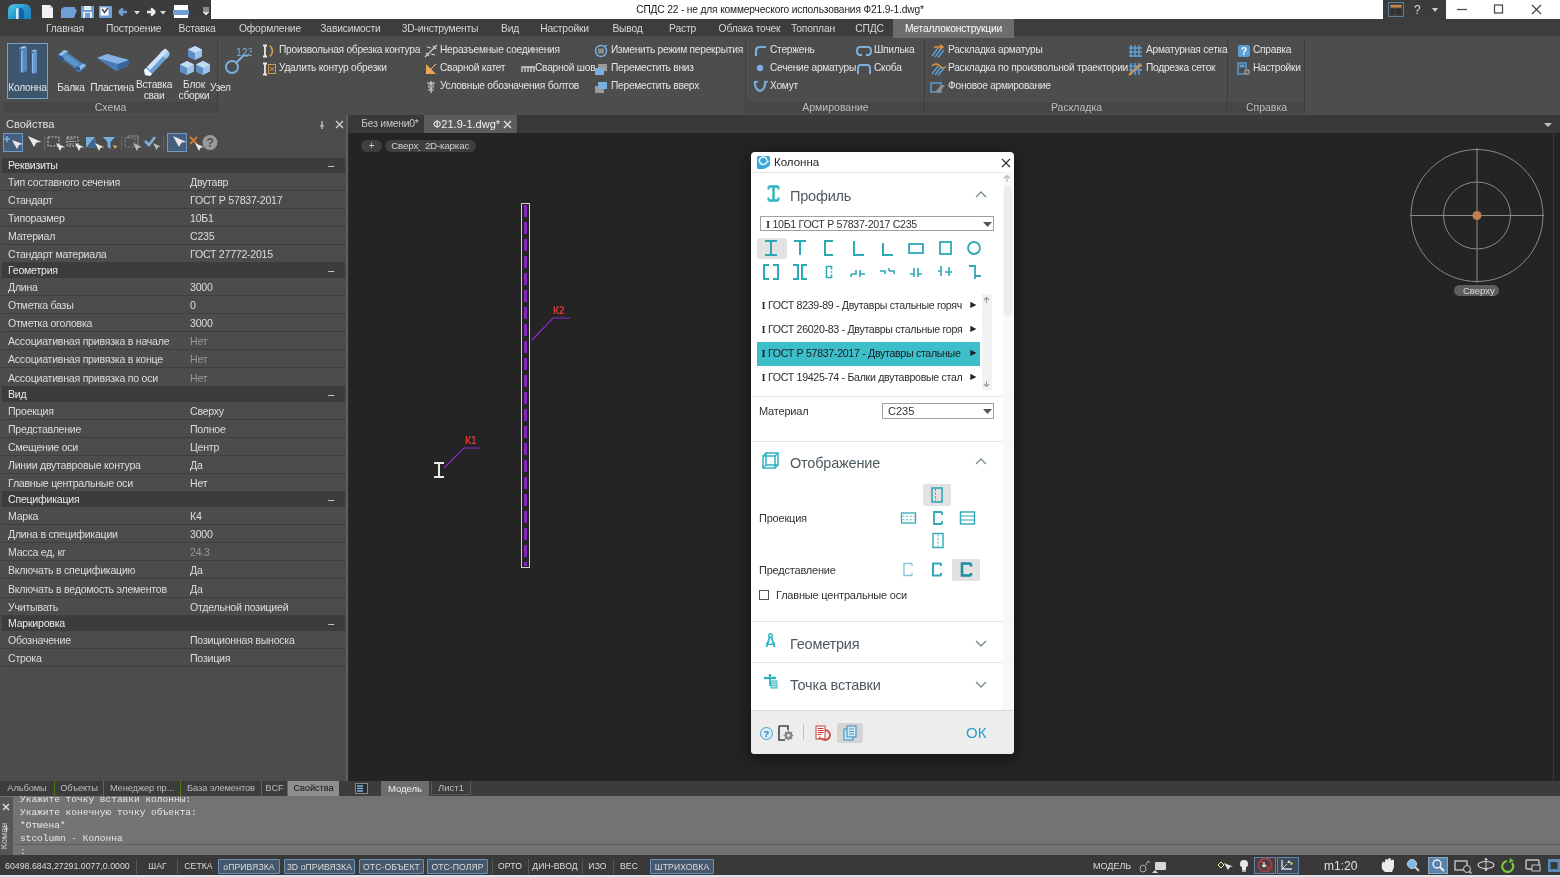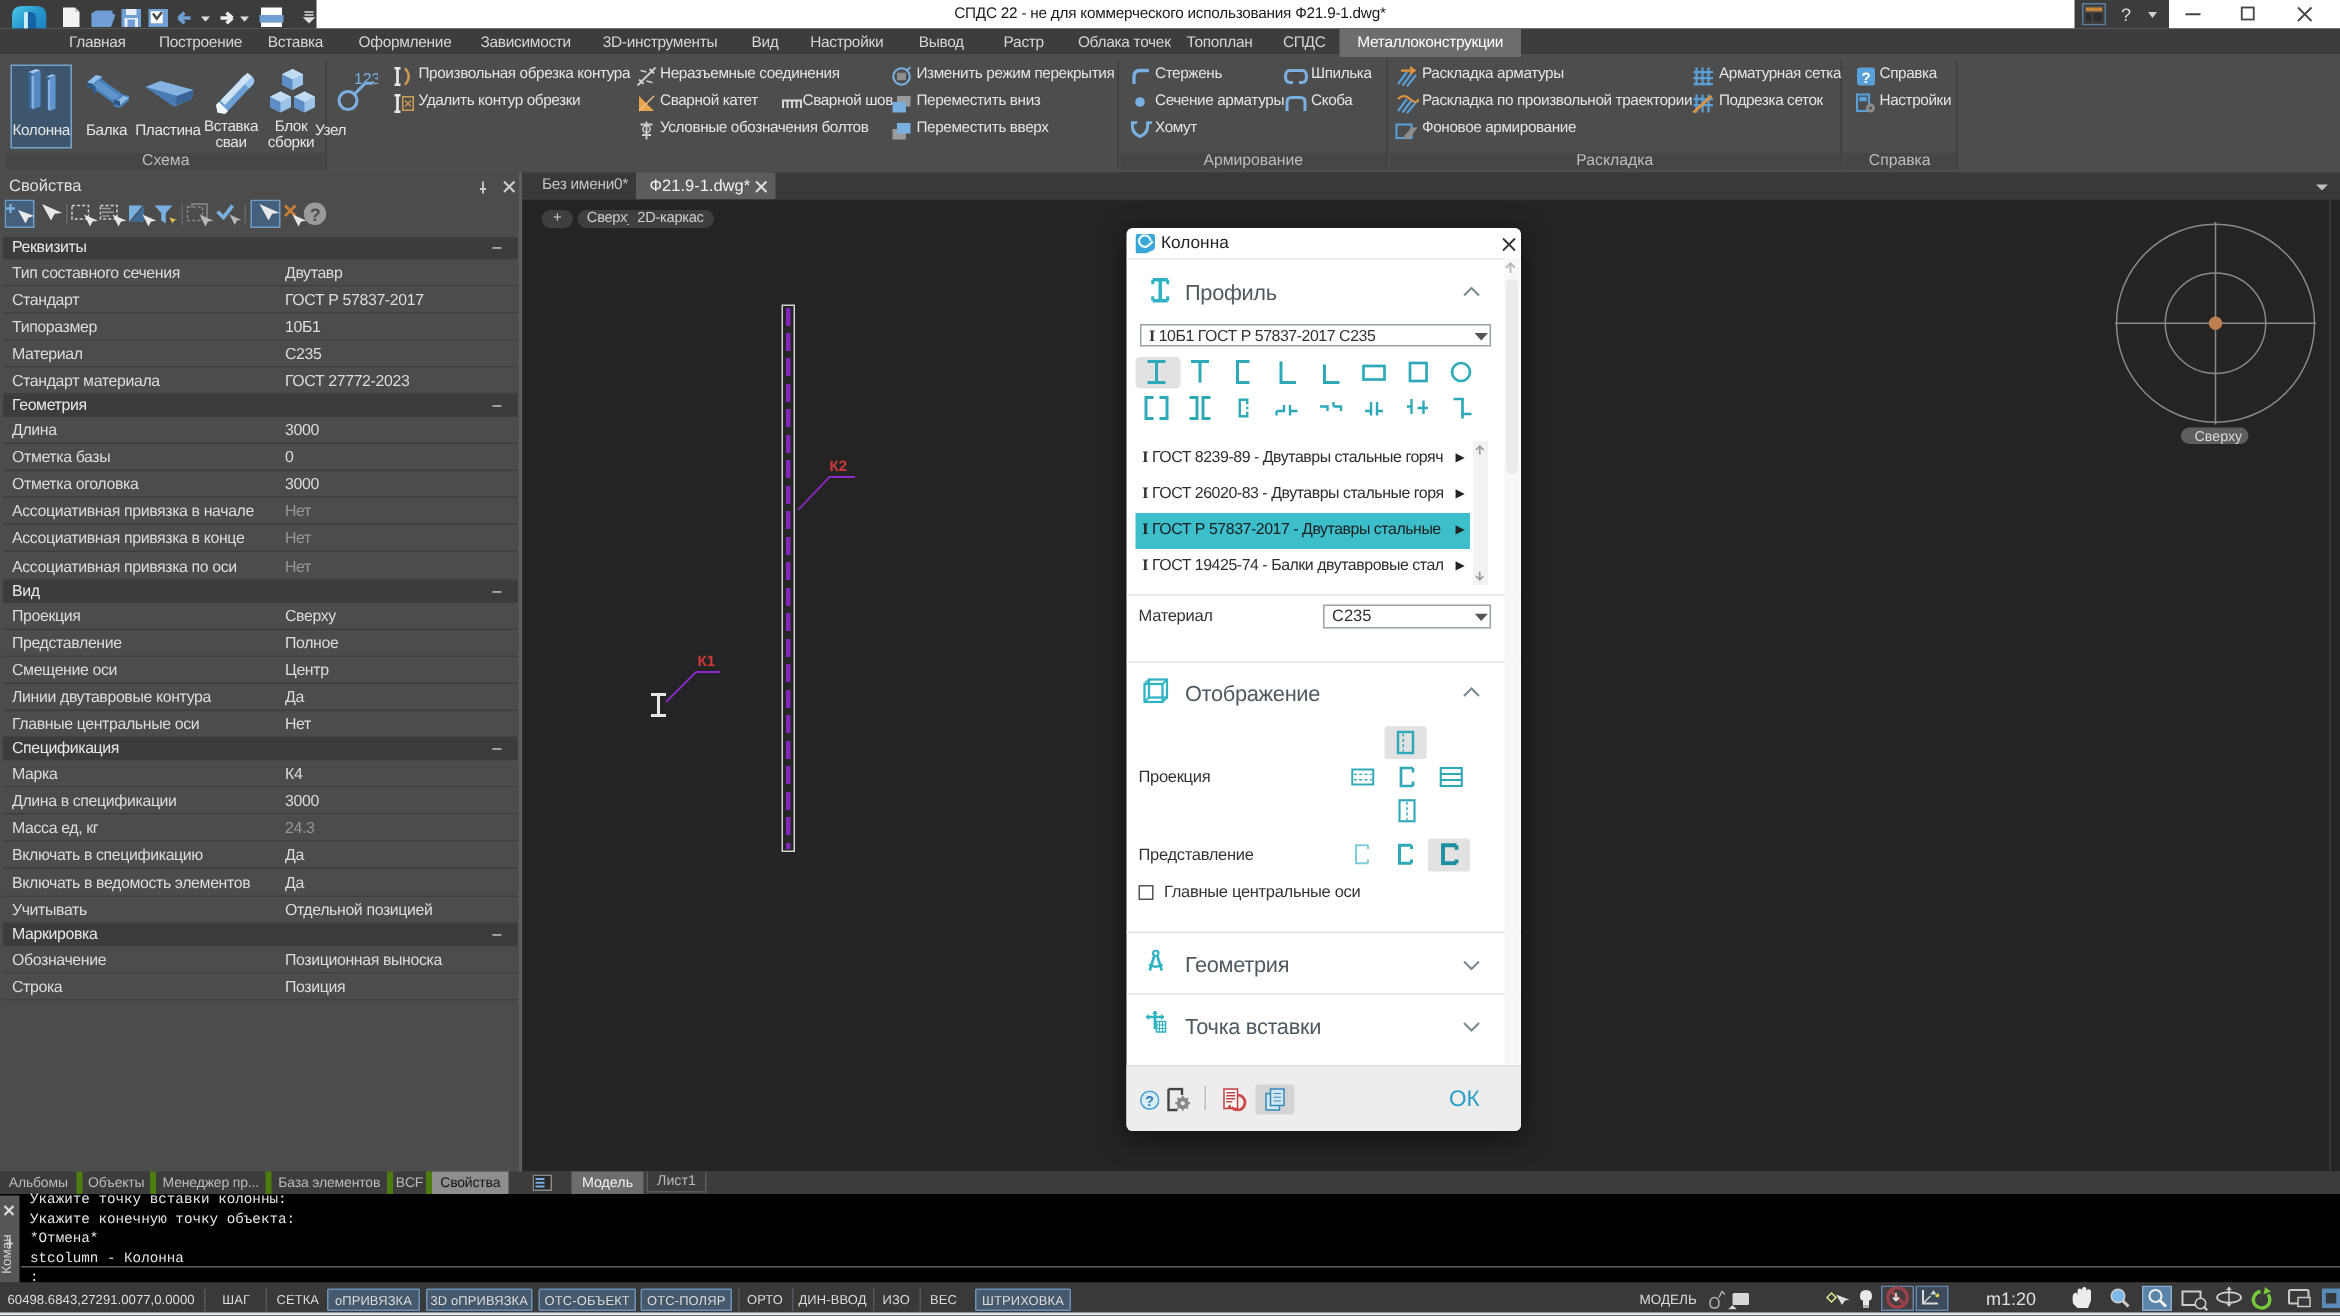--- a/index.html
+++ b/index.html
@@ -33,21 +33,21 @@
 
 #canvas{left:348px;top:133px;width:1212px;height:648px;background:#242424;border-left:1px solid #2a2a2a;}
 .pill{position:absolute;background:#3f3f3f;border-radius:8px;color:#cfcfcf;font-size:9.8px;letter-spacing:-0.2px;text-align:center;}
 
 #dialog{left:751px;top:152px;width:263px;height:602px;background:#fff;border-radius:4px;
 box-shadow:0 4px 18px rgba(0,0,0,0.55);}
 .dlg-sec{position:absolute;font-size:14.5px;letter-spacing:-0.2px;color:#4f5a60;}
 
 #paneltabs{left:0;top:781px;width:348px;height:15px;background:#3c3c3c;}
 #modeltabs{left:348px;top:781px;width:1212px;height:15px;background:#3c3c3c;}
-#cmdline{left:0;top:796px;width:1560px;height:59px;background:#000000;}
+#cmdline{left:0;top:796px;width:1560px;height:59px;background:#737373;}
 #statusbar{left:0;top:855px;width:1560px;height:20px;background:#393939;}
 .sbtn{position:absolute;top:4px;height:15px;line-height:15px;font-size:8.6px;letter-spacing:0.1px;color:#dcdcdc;text-align:center;white-space:nowrap;}
 .sbtn.on{border:1px solid #6a92b8;background:#46586c;border-radius:1px;}
 .ssep{position:absolute;top:4px;width:1px;height:15px;background:#55595d;}
 </style>
 </head>
 <body>
 <div id="app">
 <div class="abs" id="titlebar"></div>
 <div class="abs" id="titletext">СПДС 22 - не для коммерческого использования Ф21.9-1.dwg*</div>
@@ -360,21 +360,21 @@
  <div class="prow" style="top:54.7px;height:18.1px;line-height:18.1px">
           <span class="pname">Типоразмер</span>
           <span class="pval">10Б1</span>
         </div>
  <div class="prow" style="top:72.8px;height:18.1px;line-height:18.1px">
           <span class="pname">Материал</span>
           <span class="pval">С235</span>
         </div>
  <div class="prow" style="top:90.9px;height:18.1px;line-height:18.1px">
           <span class="pname">Стандарт материала</span>
-          <span class="pval">ГОСТ 27772-2023</span>
+          <span class="pval">ГОСТ 27772-2015</span>
         </div>
  <div class="phead" style="top:109.0px;height:15px;line-height:15px">
           <span class="pname">Геометрия</span>
           <span style="position:absolute;right:11px;top:0">–</span>
         </div>
  <div class="prow" style="top:124.0px;height:18.1px;line-height:18.1px">
           <span class="pname">Длина</span>
           <span class="pval">3000</span>
         </div>
  <div class="prow" style="top:142.1px;height:18.1px;line-height:18.1px">
@@ -707,21 +707,21 @@
   <div class="abs" style="left:86px;top:12px;width:26px;height:20px;background:#d4d4d4;border-radius:2px"></div>
   <svg class="abs" style="left:92px;top:14px" width="15" height="16" viewBox="0 0 15 16">
    <rect x="1" y="4" width="9" height="11" fill="#cfe8f4" stroke="#3a88b8"></rect>
    <rect x="4" y="1" width="9" height="11" fill="#cfe8f4" stroke="#3a88b8"></rect>
    <path d="M6 4h5M6 6.5h5M6 9h5" stroke="#3a88b8" stroke-width="0.8"></path>
   </svg>
   <div class="abs" style="left:215px;top:13px;font-size:15px;color:#2ba0c8">ОК</div>
  </div>
 </div>
 <div class="abs" id="paneltabs">
- <style>.ptabtx{display:block;height:15px;line-height:15px;text-align:center;font-size:9.3px;letter-spacing:-0.1px;color:#bcbcbc;border-right:4px solid #4d7c0f;white-space:nowrap}</style>
+ <style>.ptabtx{display:block;height:15px;line-height:15px;text-align:center;font-size:9.3px;letter-spacing:-0.1px;color:#bcbcbc;border-right:1px solid #4d7c0f;white-space:nowrap}</style>
  <div class="abs" style="left:0px;top:0;width:55px;height:15px">
         <span class="ptabtx">Альбомы</span>
       </div>
  <div class="abs" style="left:55px;top:0;width:49px;height:15px">
         <span class="ptabtx">Объекты</span>
       </div>
  <div class="abs" style="left:104px;top:0;width:77px;height:15px">
         <span class="ptabtx">Менеджер пр...</span>
       </div>
  <div class="abs" style="left:181px;top:0;width:81px;height:15px">

